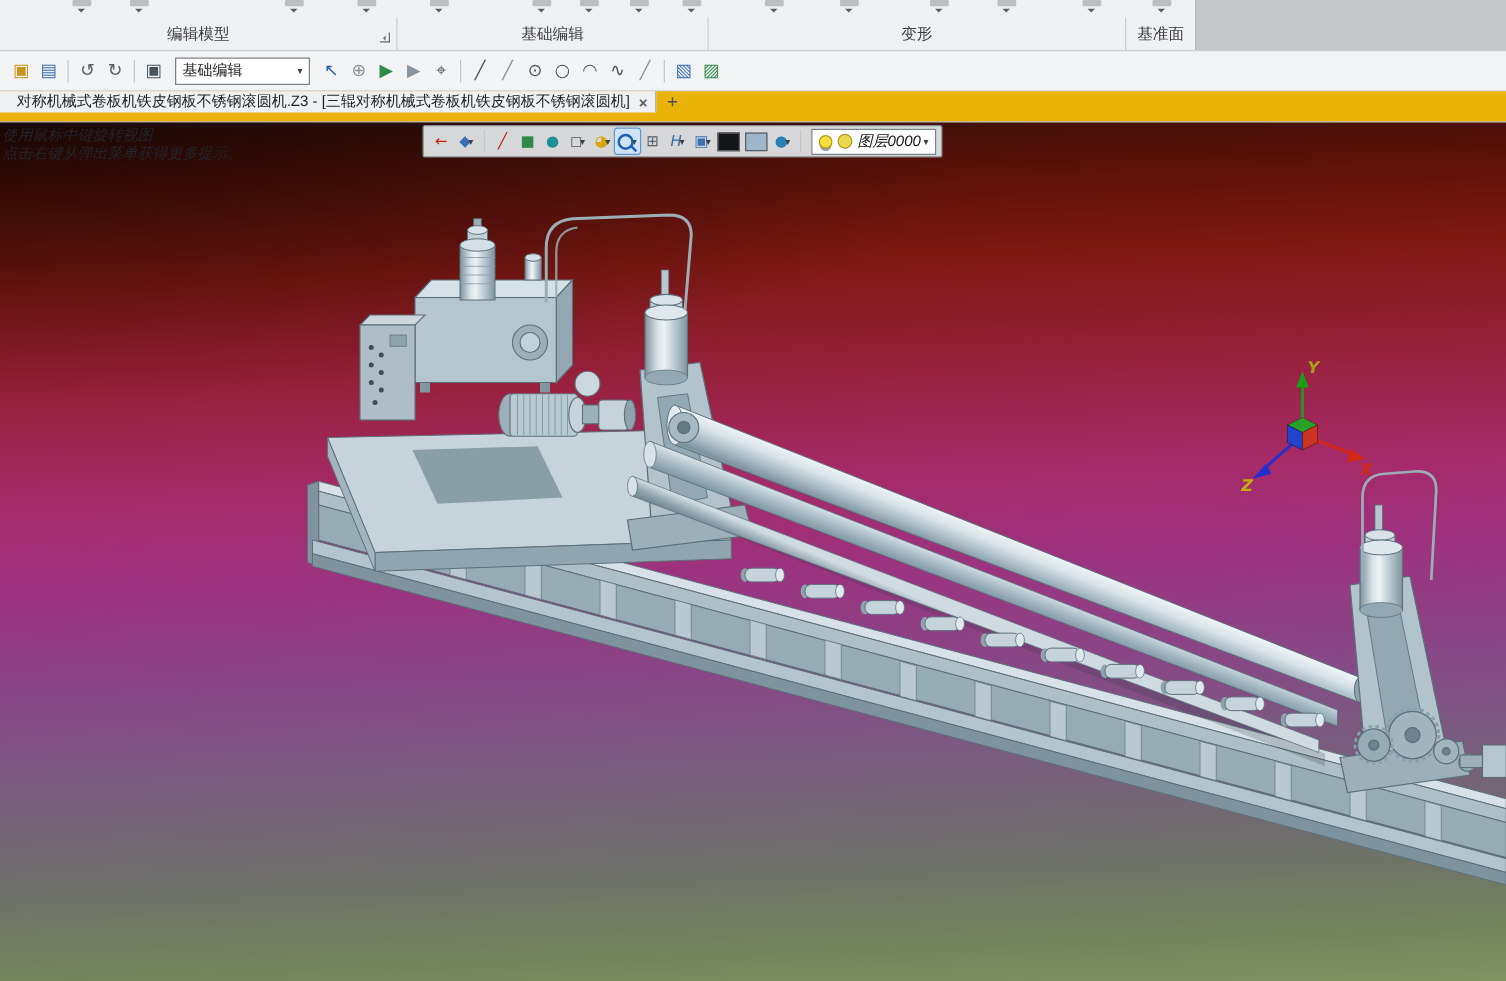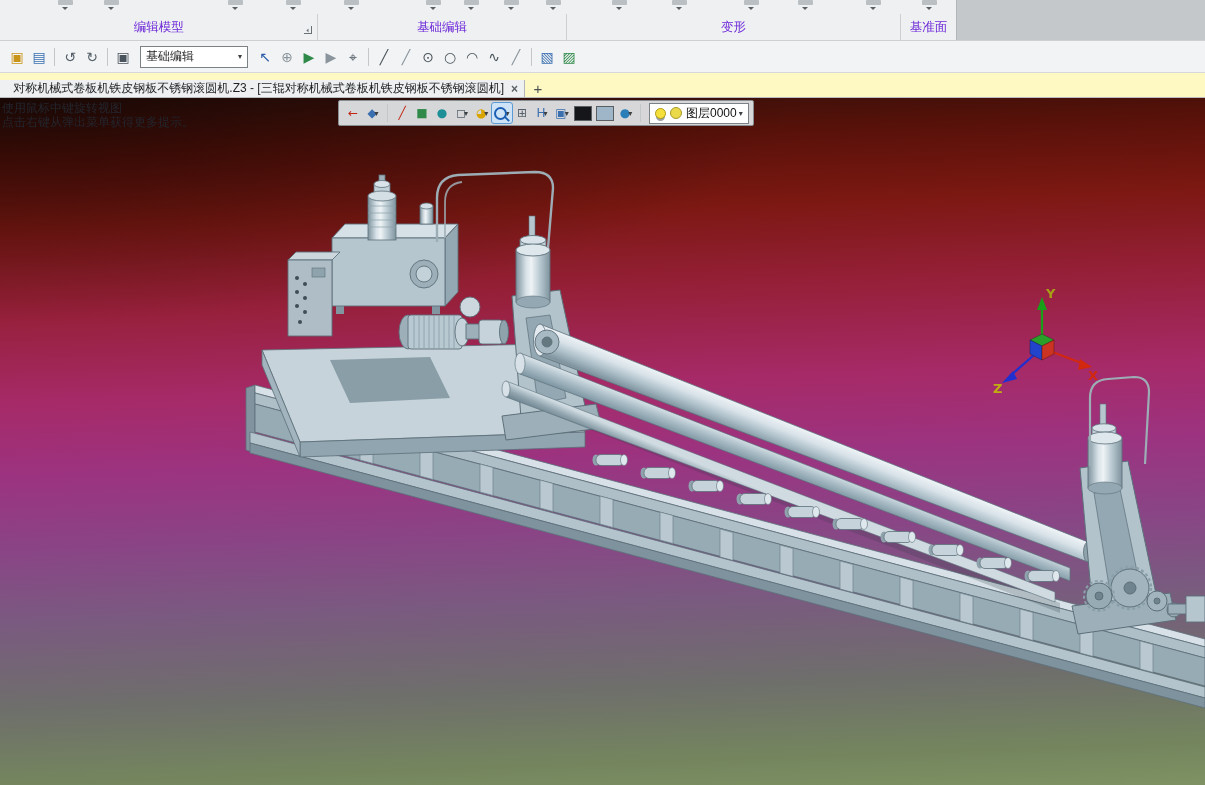--- a/index.html
+++ b/index.html
@@ -8,52 +8,52 @@
 
   
   .ribbon{position:relative;height:40px;background:#eef0f1;border-bottom:1px solid #cdd0d2;flex:0 0 auto;}
   .ribbon-rest{position:absolute;right:0;top:0;width:248px;height:40px;background:#c5c8ca;border-left:1px solid #b2b5b7;}
   .pbtn{position:absolute;top:0;width:26px;height:13px;cursor:default;}
   .pbtn::before{content:"";display:block;margin:0 auto;width:15px;height:5px;background:#b9bfc3;border-radius:1px;}
   .pbtn::after{content:"";display:block;margin:2px auto 0;width:0;height:0;
     border-left:3px solid transparent;border-right:3px solid transparent;border-top:3px solid #5a5f63;}
   .ribbon-groups{position:absolute;left:0;bottom:0;height:26px;display:flex;width:957px;}
   .ribbon-group{position:relative;display:flex;align-items:center;justify-content:center;
-    border-right:1px solid #cdd0d2;font-size:12.5px;color:#6d28d9;}
+    border-right:1px solid #cdd0d2;font-size:12.5px;color:#404040;}
   .g1{width:318px}.g2{width:334px}.g3{width:248px}.g4{width:55px;border-right:1px solid #b2b5b7;}
   .dlg-launcher{position:absolute;right:5px;bottom:6px;width:7px;height:7px;
     border-right:1.5px solid #6a6f73;border-bottom:1.5px solid #6a6f73;}
   .dlg-launcher::after{content:"";position:absolute;right:1px;bottom:1px;width:0;height:0;
     border-top:3px solid transparent;border-left:3px solid #6a6f73;transform:rotate(45deg);}
 
   
   .quick-toolbar{height:31px;background:#f2f3f4;border-bottom:1px solid #d5d8da;
     display:flex;align-items:center;padding-left:6px;flex:0 0 auto;}
   .tbtn{width:22px;height:22px;display:flex;align-items:center;justify-content:center;border-radius:2px;cursor:default;}
   .glyph{font-size:14px;line-height:1;font-family:"DejaVu Sans",sans-serif;}
   .tb-sep{width:1px;height:18px;background:#c3c7c9;margin:0 4px;display:inline-block;}
   .dd{font-size:8px;color:#3c4043;margin-left:-2px;}
   .combo{display:flex;align-items:center;justify-content:space-between;background:#fff;
     border:1px solid #7a8286;height:20px;width:96px;margin:0 6px;padding:0 5px;font-size:12px;color:#222;}
   .combo .dd{margin-left:4px}
   .icon-row{display:flex;align-items:center;}
 
   
-  .tab-bar{height:24px;background:#fef9c3;border-bottom:1px solid #b9bcbe;display:flex;align-items:flex-end;flex:0 0 auto;}
+  .tab-bar{height:24px;background:#eab308;border-bottom:1px solid #b9bcbe;display:flex;align-items:flex-start;flex:0 0 auto;}
   .tab{width:512px;display:flex;align-items:center;background:#eef0f1;border-right:1px solid #b2b5b7;padding:0 6px;font-size:12px;color:#1e2124;}
   .tab-title-clip{flex:1;overflow:hidden;display:flex;justify-content:flex-end;}
   .tab-title{white-space:nowrap;}
   .tab-close{margin-left:7px;color:#5a5f63;font-weight:bold;font-size:12px;cursor:default;}
   .new-tab{width:26px;display:flex;align-items:center;justify-content:center;color:#4a4f53;font-size:15px;cursor:default;}
 
   
   .viewport{position:relative;flex:1;overflow:hidden;
     background:
       radial-gradient(120% 60% at 0% 0%, rgba(0,0,0,.5), rgba(0,0,0,0) 55%),
-      linear-gradient(178deg,#30100a 0%,#571109 8%,#7c1812 18%,#97203b 30%,#a62a68 42%,#9c3380 52%,#8a4486 62%,#7a5a80 72%,#6e6f6b 84%,#74855e 94%,#7e9263 100%);}
+      linear-gradient(178deg,#30100a 0%,#571109 8%,#7c1812 18%,#97203b 30%,#a62a68 42%,#9c3380 52%,#8a4486 62%,#7a5a80 72%,#6e6f6b 84%,#74855e 94%,#7e9263 100%); font-style: italic;}
   .hints{position:absolute;left:2px;top:3px;font-size:12px;line-height:14px;color:#23262e;z-index:3;}
   .model-svg{position:absolute;left:0;top:0;width:1205px;height:690px;z-index:1;}
 
   
   .vtbar{position:absolute;left:338px;top:2px;height:24px;display:flex;align-items:center;gap:1px;
     background:rgba(223,227,229,.95);border:1px solid #878d91;border-radius:2px;padding:0 4px;z-index:4;}
   .vtbar .tbtn{width:20px;height:20px;}
   .vtbar .glyph{font-size:12px;}
   .vtbar .tbtn.selected{background:#cfe3f7;outline:1px solid #5b9bd5;}
   .swatch{width:16px;height:13px;border:1px solid #5a5f63;display:inline-block;margin:0 2px;}

